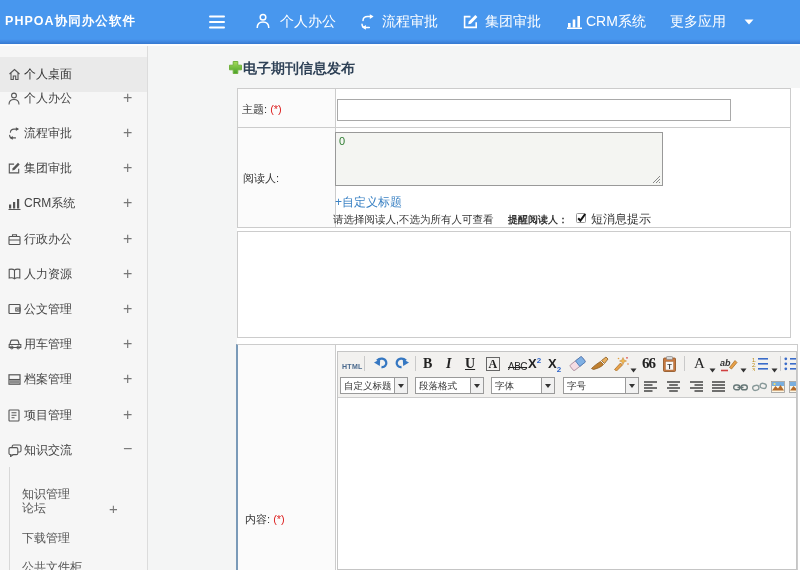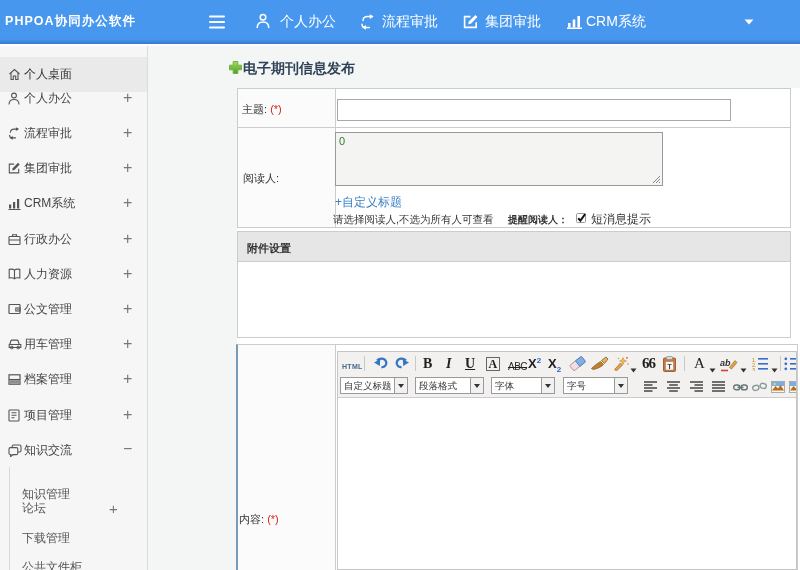--- a/index.html
+++ b/index.html
@@ -67,20 +67,21 @@
       <path d="M5.8 7.6 L12.3 1 L14.4 3.1 L7.9 9.7 L5.2 10.3 Z" fill="#fff"></path>
     </svg>
   <div class="navitem" style="left:485px">集团审批</div>
   <svg class="nico" style="left:567px;top:15px" width="15" height="14" viewBox="0 0 15 14">
       <rect x="1" y="8" width="2.6" height="4.5" fill="#fff"></rect>
       <rect x="5.7" y="4.5" width="2.6" height="8" fill="#fff"></rect>
       <rect x="10.4" y="1" width="2.6" height="11.5" fill="#fff"></rect>
       <rect x="0" y="12.5" width="15" height="1.5" fill="#fff"></rect>
     </svg>
   <div class="navitem" style="left:586px">CRM系统</div>
+  <div class="navitem" style="left:670px">更多应用</div>
   <svg class="nico" style="left:744px;top:19px" width="10" height="6" viewBox="0 0 10 6">
       <path d="M0.5 0.5 L9.5 0.5 L5 5.5 Z" fill="#fff"></path>
     </svg>
 </div>
 
 <div id="sb"></div>
 <div style="position:absolute;left:0;top:44px;width:800px;height:1.5px;background:#fdfdfd"></div>
 <div id="menu">
     <div class="mi act" style="top:57px">
       <span class="ic"><svg width="13" height="13" viewBox="0 0 13 13">
@@ -229,29 +230,26 @@
   <div class="lbl" style="position:absolute;left:270px;top:124px;font-size:10px;font-weight:bold">提醒阅读人：</div>
   <div style="position:absolute;left:338px;top:124px;width:10px;height:10px;border:1px solid #999;border-radius:1.5px;background:#fff">
     <svg width="11" height="12" viewBox="0 0 11 12" style="position:absolute;left:-1px;top:-3px">
         <path d="M2.2 7.2 L4.4 9.6 L9.2 3" fill="none" stroke="#111" stroke-width="2"></path>
       </svg>
   </div>
   <div class="lbl" style="position:absolute;left:353px;top:122px;font-size:12px">短消息提示</div>
 </div>
 
 <div id="t2">
-  <div style="position:relative;height:30px;background:#e6e6e6;border-bottom:1px solid #ccc">
-    <div class="lbl" style="position:absolute;left:9px;top:9px;font-weight:bold">附件设置</div>
-  </div>
 </div>
 
 <div id="t3">
   <div class="lblcell" style="width:97px"></div>
   <div class="vline" style="left:97px"></div>
-  <div class="lbl" style="position:absolute;left:1px;top:167px">内容: <span class="red">(*)</span></div>
+  <div class="lbl" style="position:absolute;left:7px;top:167px">内容: <span class="red">(*)</span></div>
 </div>
 
 <div id="edt">
   <div id="tbar">
       <span style="position:absolute;left:4px;top:11px;font-size:7px;color:#48688c;font-weight:bold;letter-spacing:0.3px">HTML</span>
       <span class="tsep" style="left:26px"></span>
       <span class="ti" style="left:35px;top:4px"><svg width="16" height="15" viewBox="0 0 16 15">
           <path d="M4 4.5 C7 1.5 12 2 13.2 6 C14 9 11.5 11.5 8.5 11" fill="none" stroke="#3577c2" stroke-width="2.3"></path>
           <path d="M1 6.5 L7.2 3.2 L6.8 10 Z" fill="#3577c2"></path>
         </svg></span>
@@ -323,21 +321,21 @@
           <circle cx="1.8" cy="2.8" r="1.4" fill="#3a6cc9"></circle>
           <path d="M6 2.8 H15" stroke="#3a6cc9" stroke-width="1.6"></path>
           <circle cx="1.8" cy="7.8" r="1.4" fill="#3a6cc9"></circle>
           <path d="M6 7.8 H15" stroke="#3a6cc9" stroke-width="1.6"></path>
           <circle cx="1.8" cy="12.8" r="1.4" fill="#3a6cc9"></circle>
           <path d="M6 12.8 H15" stroke="#3a6cc9" stroke-width="1.6"></path>
         </svg></span>
       <span class="sel" style="left:2px;width:68px">自定义标题<span class="ca"></span></span>
       <span class="sel" style="left:77px;width:69px">段落格式<span class="ca"></span></span>
       <span class="sel" style="left:153px;width:64px">字体<span class="ca"></span></span>
-      <span class="sel" style="left:225px;width:65px">字号<span class="ca"></span></span>
+      <span class="sel" style="left:225px;width:76px">字号<span class="ca"></span></span>
       <span class="ti" style="left:306px;top:29px"><svg width="13" height="12" viewBox="0 0 13 12">
           <path d="M0 1 H13 M0 4 H8.5 M0 7 H13 M0 10 H8.5" stroke="#444" stroke-width="1.5"></path>
         </svg></span>
       <span class="ti" style="left:329px;top:29px"><svg width="13" height="12" viewBox="0 0 13 12">
           <path d="M0 1 H13 M2.2 4 H10.8 M0 7 H13 M2.2 10 H10.8" stroke="#444" stroke-width="1.5"></path>
         </svg></span>
       <span class="ti" style="left:352px;top:29px"><svg width="13" height="12" viewBox="0 0 13 12">
           <path d="M0 1 H13 M4.5 4 H13 M0 7 H13 M4.5 10 H13" stroke="#444" stroke-width="1.5"></path>
         </svg></span>
       <span class="ti" style="left:374px;top:29px"><svg width="13" height="12" viewBox="0 0 13 12">

